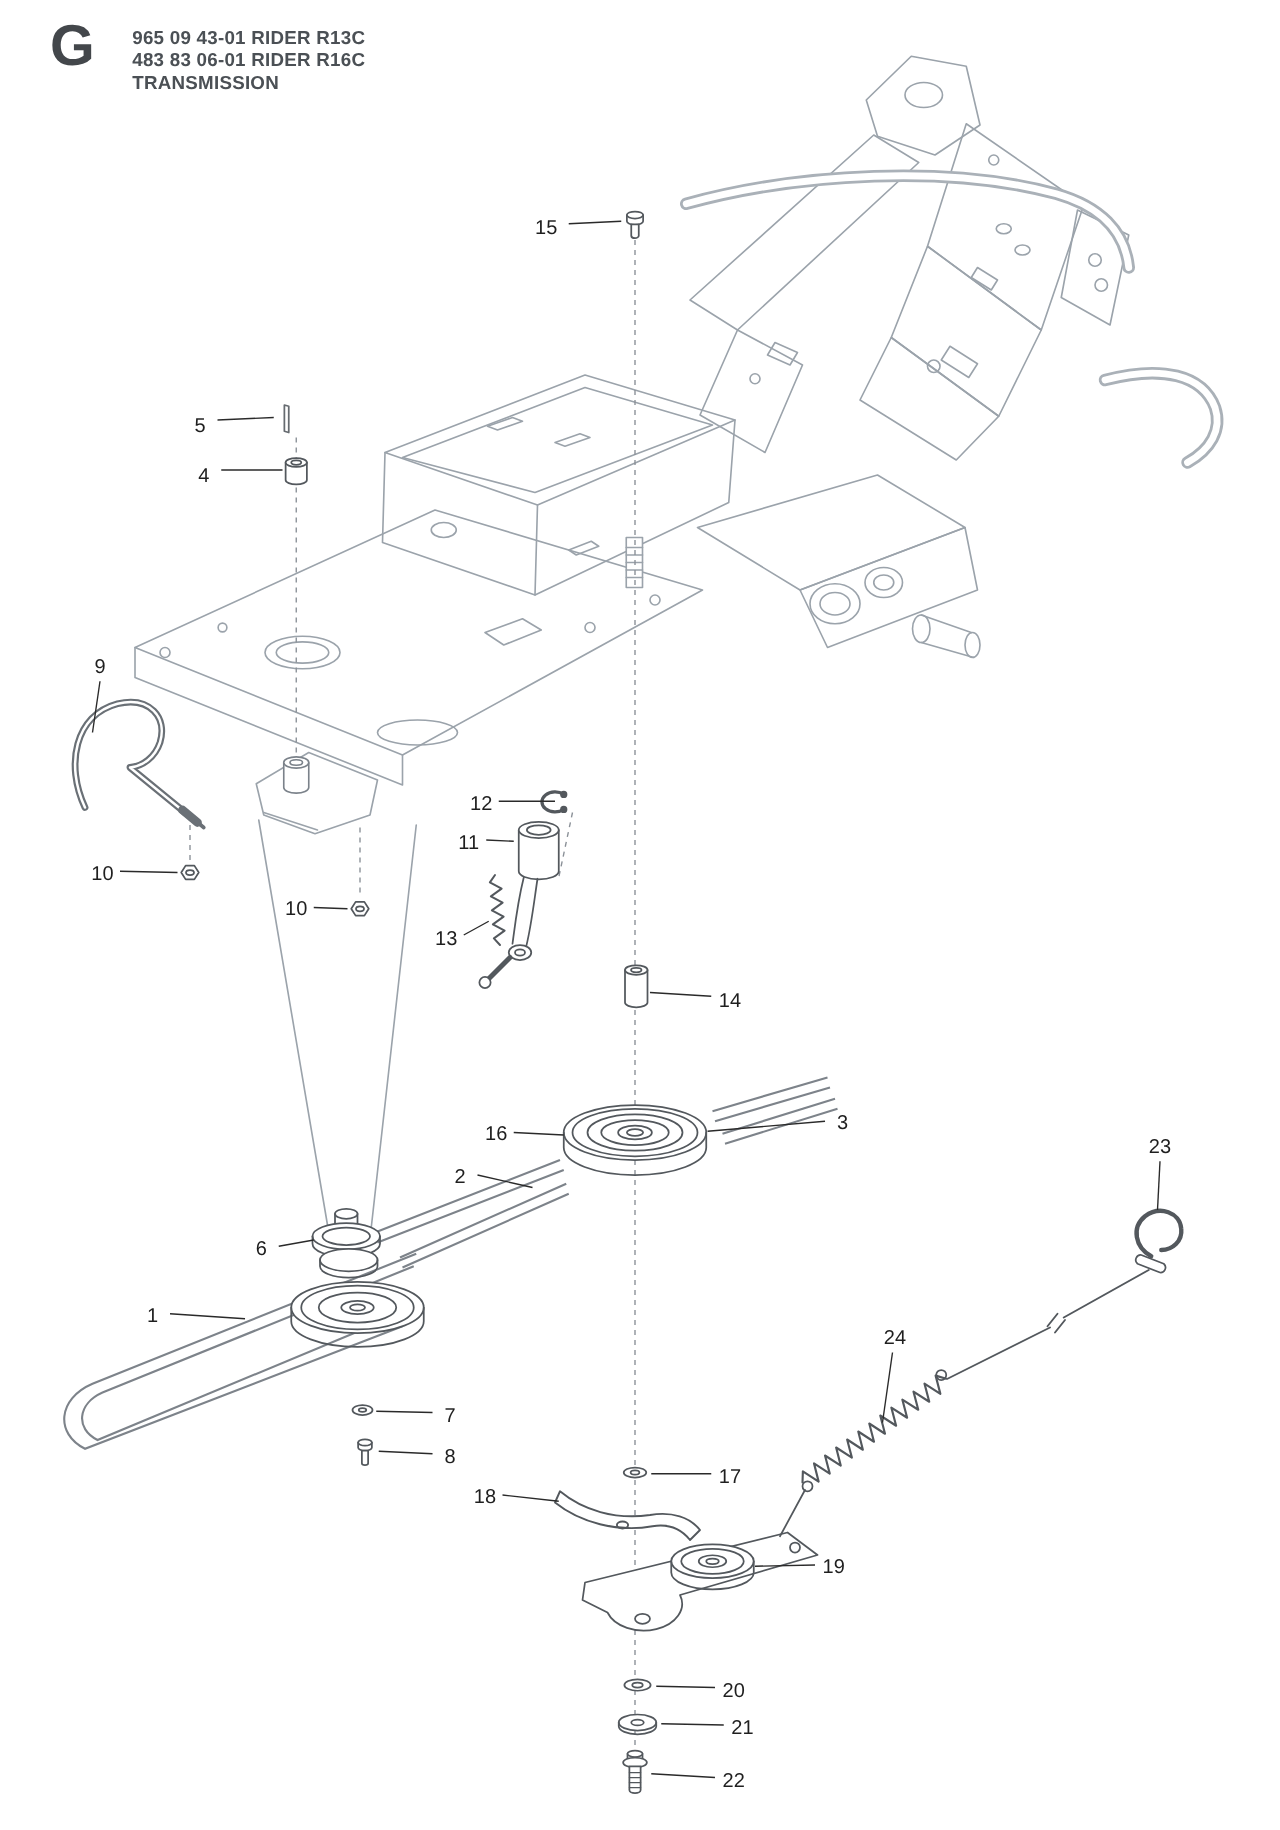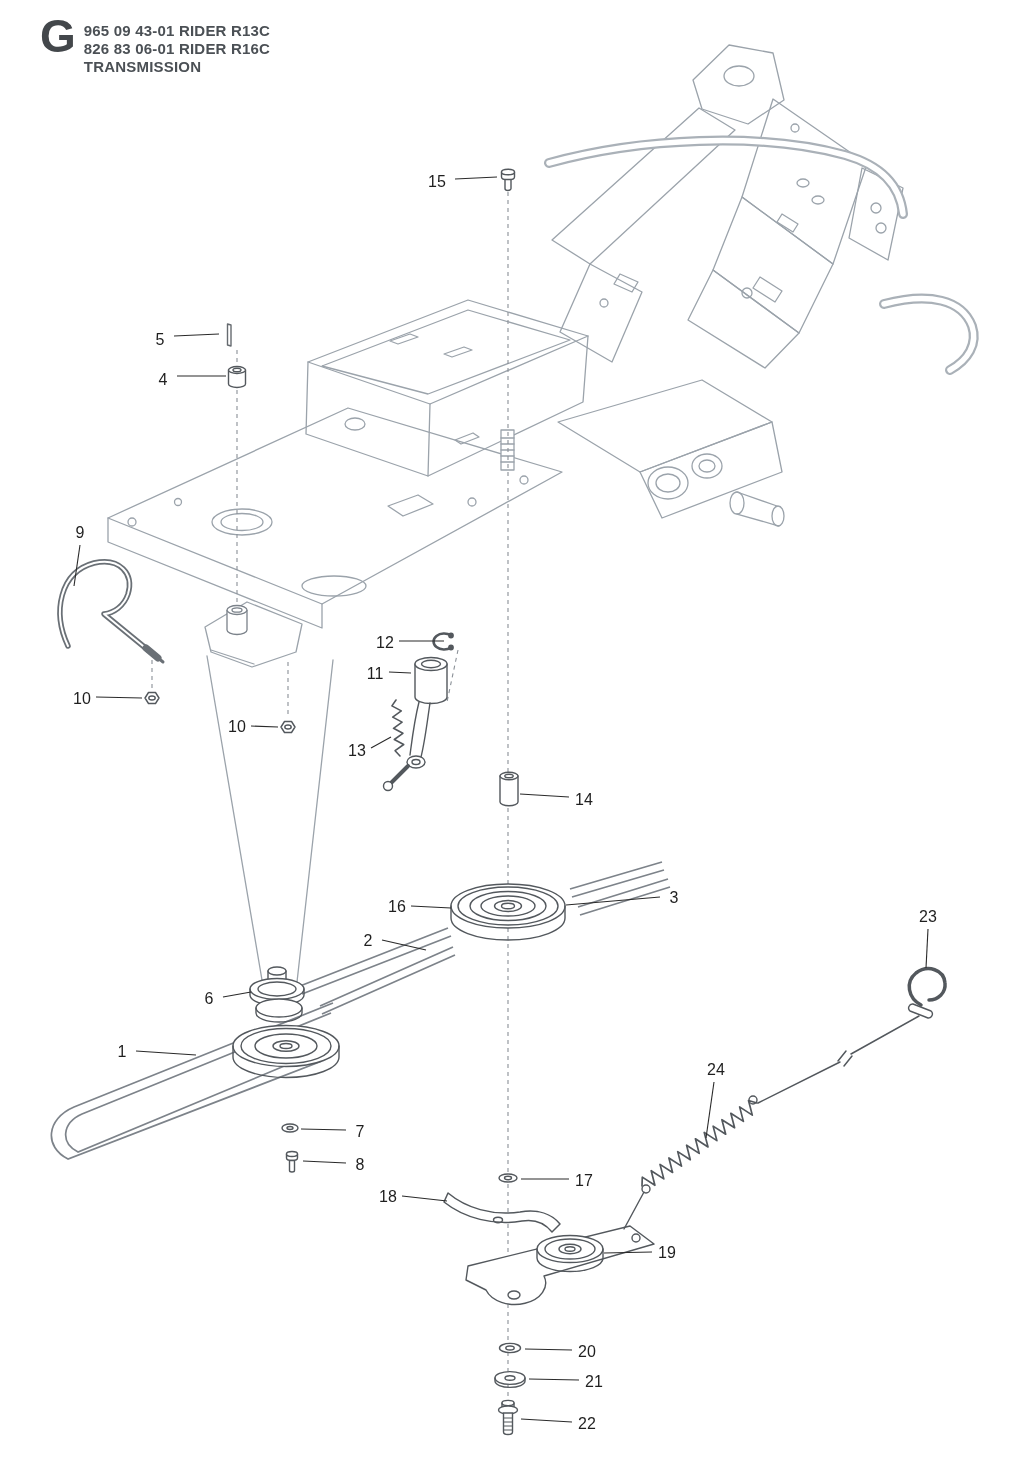--- a/index.html
+++ b/index.html
@@ -1,34 +1,34 @@
 <!DOCTYPE html>
 <html><head>
 <meta charset="utf-8">
 <style>
   html,body{margin:0;padding:0;background:#fff;}
   #page{position:relative;width:1024px;height:1464px;background:#fff;overflow:hidden;
         font-family:"Liberation Sans",sans-serif;}
   #title-block{position:absolute;left:40px;top:12px;display:flex;align-items:flex-start;}
   #section-letter{font-size:46px;font-weight:bold;color:#43474b;line-height:48px;margin-right:8px;}
-  #title-lines{padding-top:10px;}
+  #title-lines{padding-top:10px;margin-left:22px;}
   .title-line{font-size:15px;font-weight:600;color:#4b5055;line-height:18px;letter-spacing:.2px;}
   svg{position:absolute;left:0;top:0;}
   .callout-num{font-family:"Liberation Sans",sans-serif;font-size:16px;fill:#1f1f1f;}
 </style>
 </head>
 <body>
 
 <div id="page">
 
   <div id="title-block">
     <div id="section-letter">G</div>
     <div id="title-lines">
       <div class="title-line">965 09 43-01 RIDER R13C</div>
-      <div class="title-line">826 83 06-01 RIDER R16C</div>
+      <div class="title-line">483 83 06-01 RIDER R16C</div>
       <div class="title-line">TRANSMISSION</div>
     </div>
   </div>
 
   <svg width="1024" height="1464" viewBox="0 0 1024 1464">
 
     <g stroke="#9ba3ab" stroke-width="1.3" fill="none" stroke-linejoin="round" stroke-linecap="round">
       <path d="M693,80 L729,45 L773,53 L784,100 L748,124 L702,109 Z"></path>
       <ellipse cx="739" cy="76" rx="15" ry="10"></ellipse>
       <path d="M699,108 L552,240 L590,264 L735,130 Z"></path>

